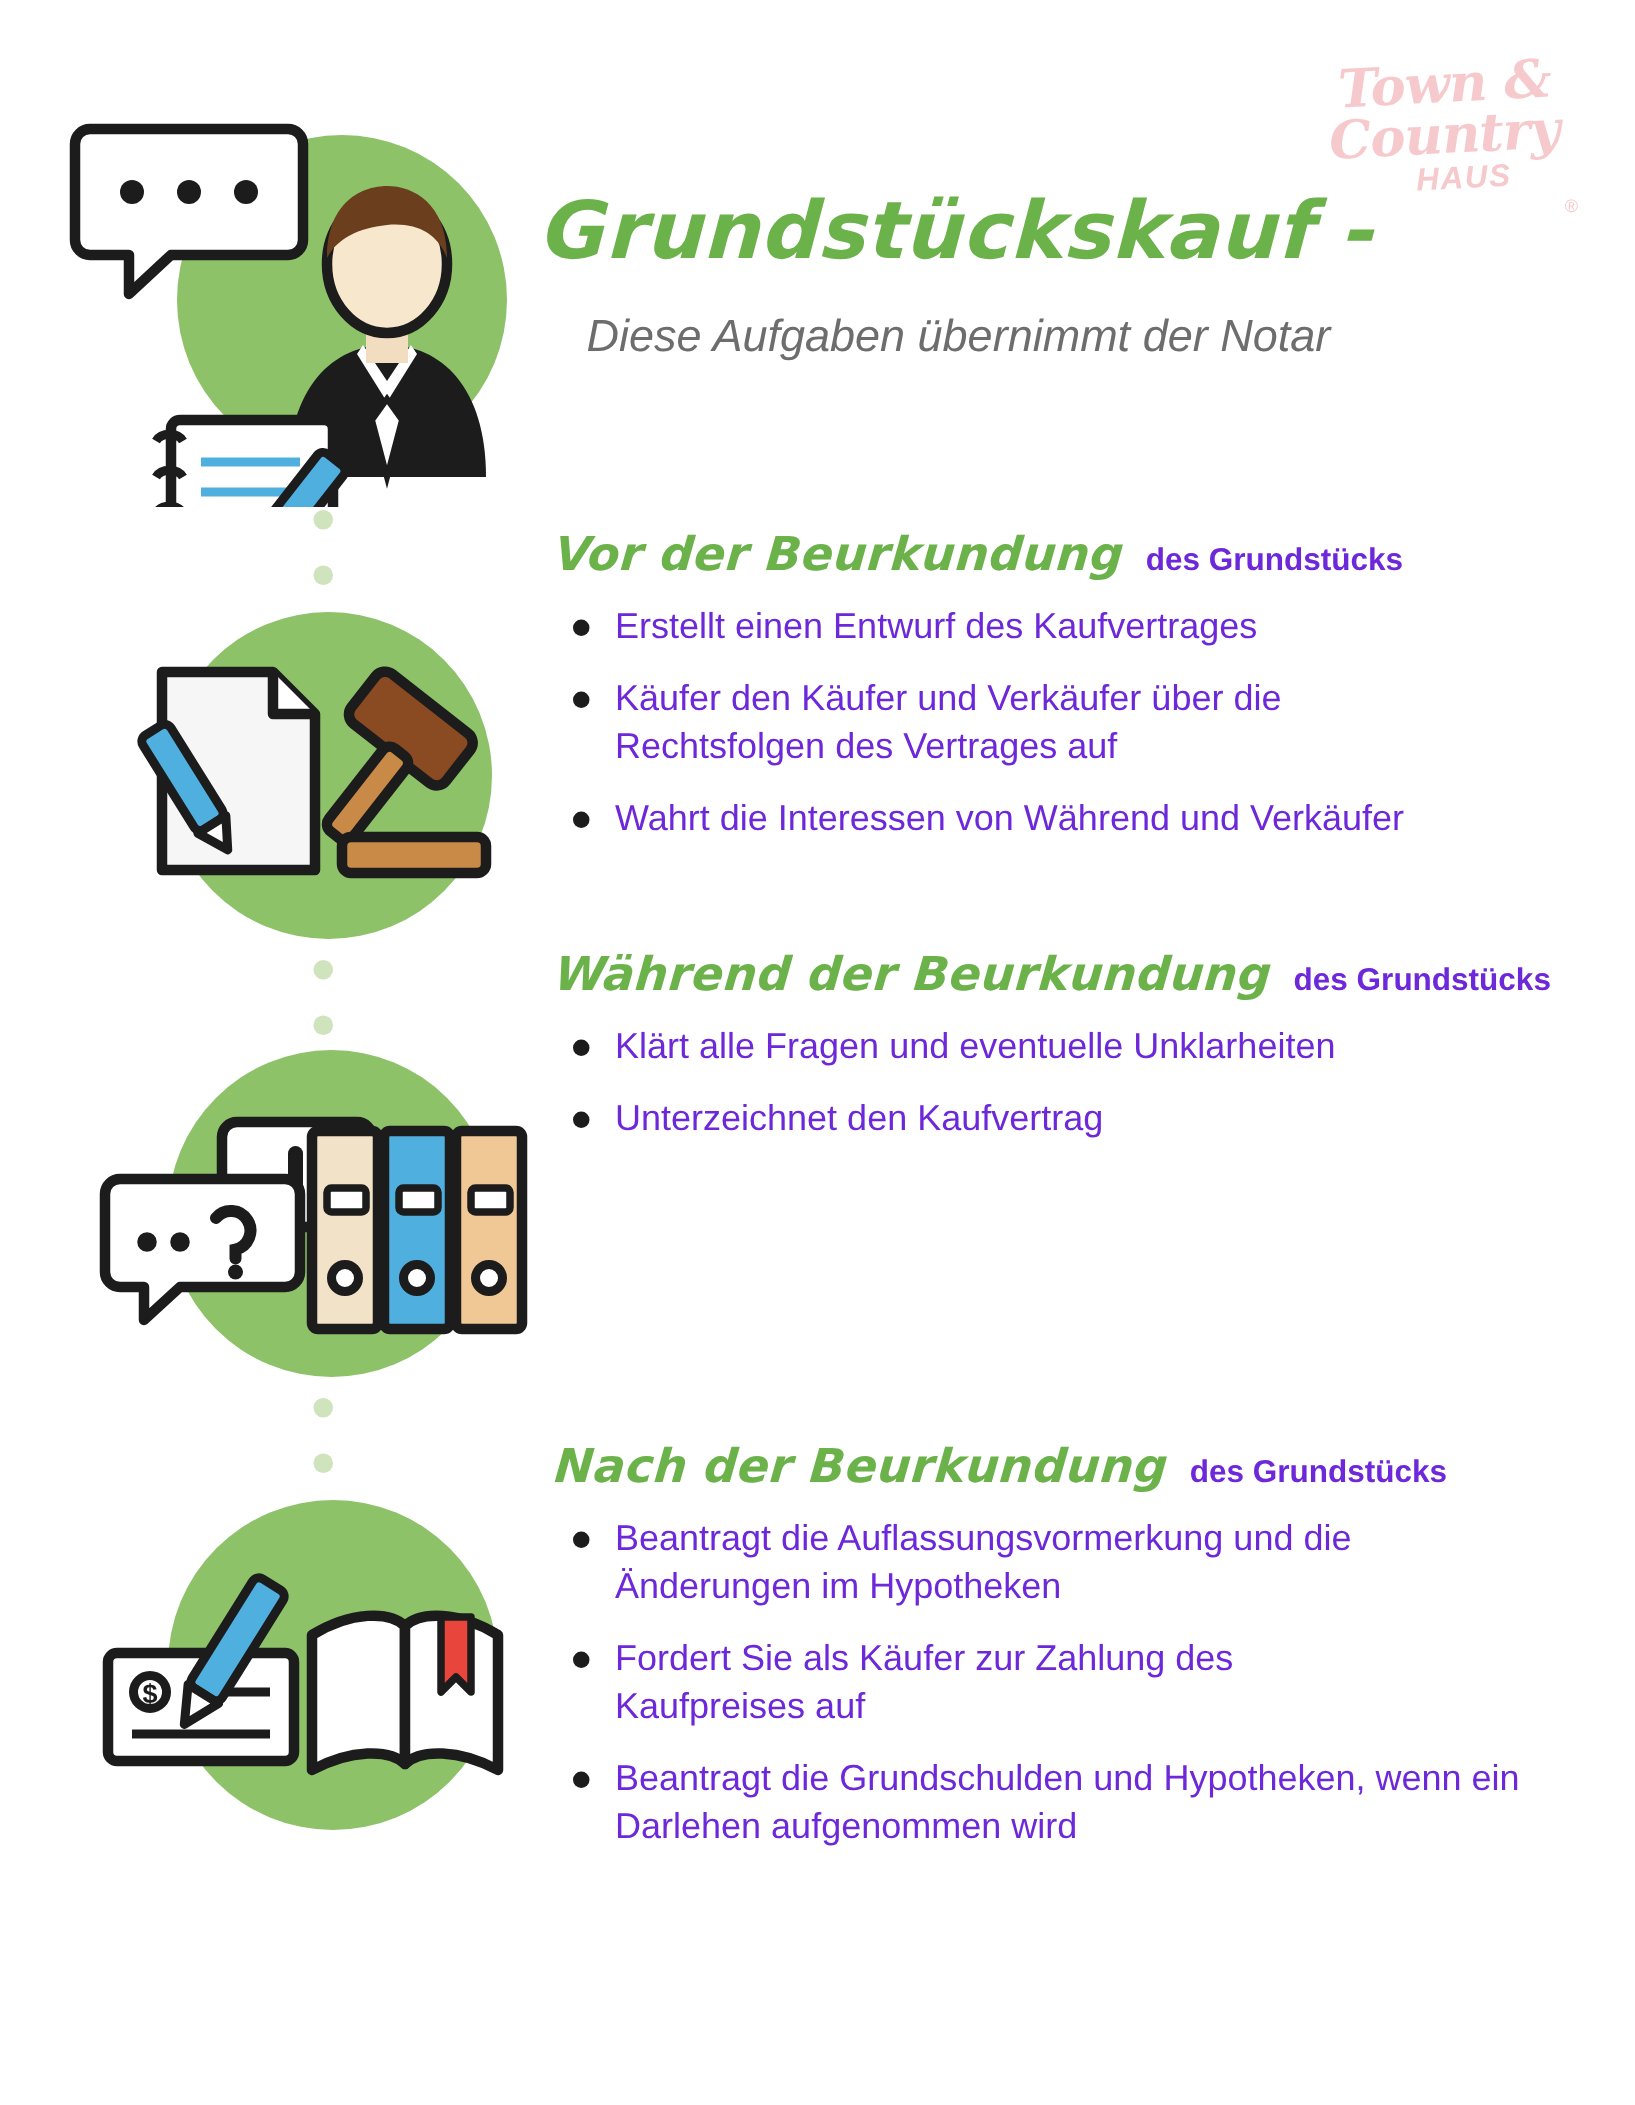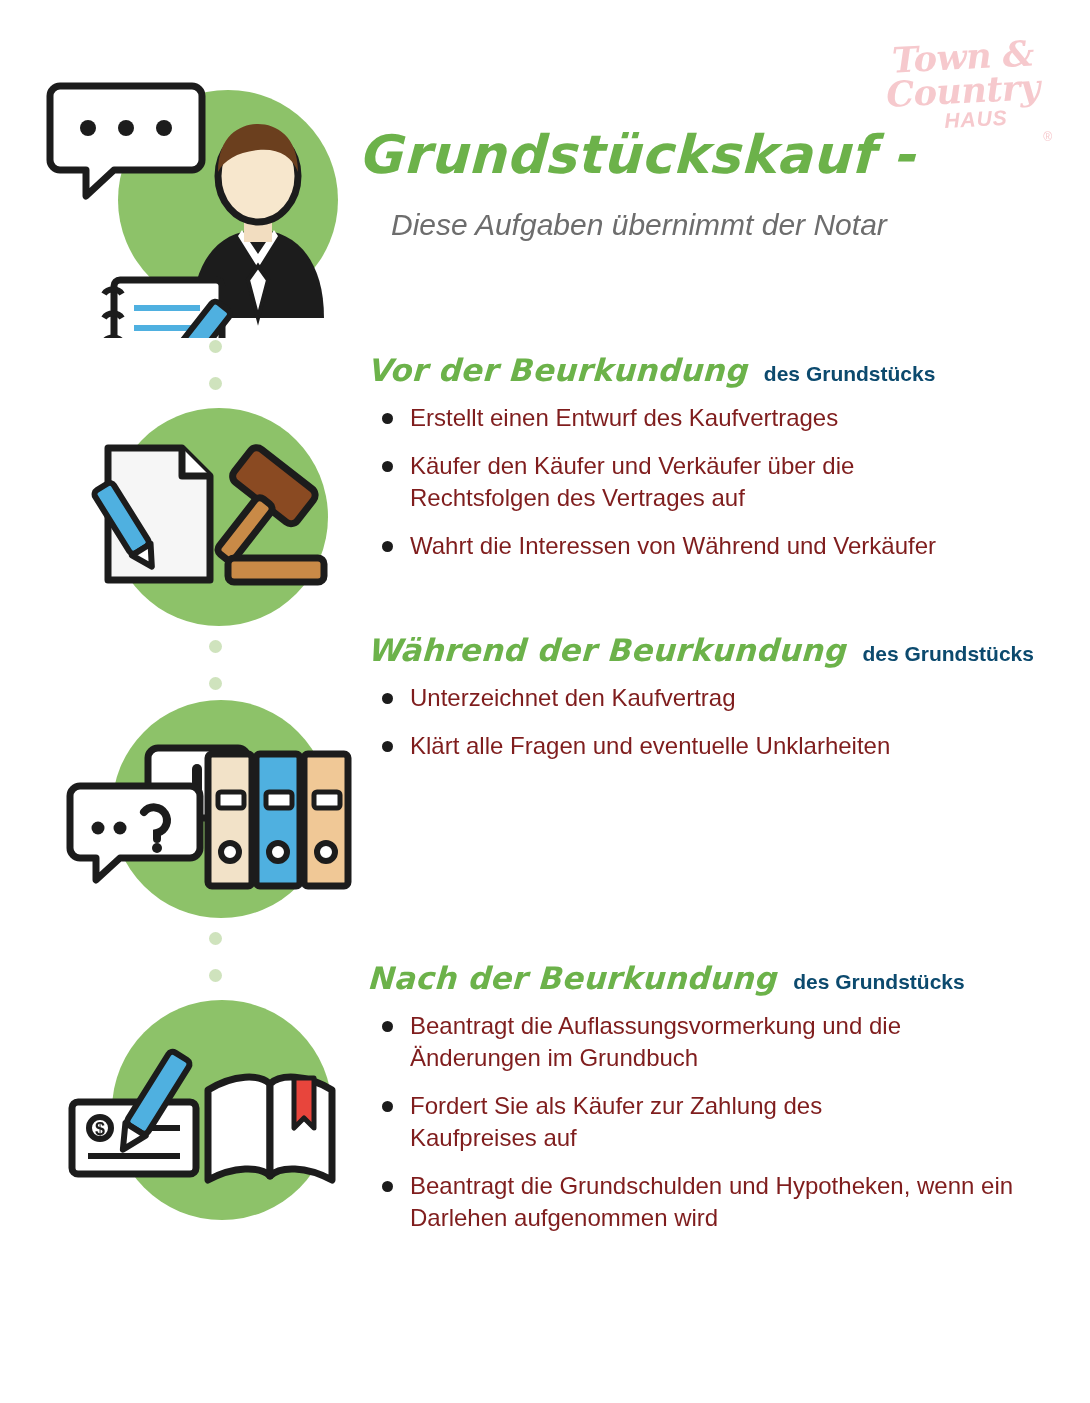--- a/index.html
+++ b/index.html
@@ -132,35 +132,35 @@
     font-size: 31px;
     color: #6cb24a;
     letter-spacing: 0.3px;
     transform: skewX(-5deg);
     display: inline-block;
   }
   .sec-head .h-sub {
     font-family: "Liberation Sans", sans-serif;
     font-weight: bold;
     font-size: 21px;
-    color: #0c4a6e;
+    color: #6d28d9;
     margin-left: 10px;
   }
   ul.bullets {
     list-style: none;
     margin: 0;
     padding: 0;
   }
   ul.bullets li {
     position: relative;
     padding-left: 40px;
     margin-bottom: 16px;
     font-size: 24px;
     line-height: 32px;
-    color: #7f1d1d;
+    color: #6d28d9;
   }
   ul.bullets li::before {
     content: "";
     position: absolute;
     left: 12px;
     top: 11px;
     width: 11px;
     height: 11px;
     border-radius: 50%;
     background: #1c1c1c;
@@ -317,28 +317,28 @@
     <li>Wahrt die Interessen von Während und Verkäufer</li>
   </ul>
 </div>
 
 <div class="section" style="top:632px;">
   <div class="sec-head">
     <span class="h-main">Während der Beurkundung</span>
     <span class="h-sub">des Grundstücks</span>
   </div>
   <ul class="bullets">
+    <li>Klärt alle Fragen und eventuelle Unklarheiten</li>
     <li>Unterzeichnet den Kaufvertrag</li>
-    <li>Klärt alle Fragen und eventuelle Unklarheiten</li>
   </ul>
 </div>
 
 <div class="section" style="top:960px;">
   <div class="sec-head">
     <span class="h-main">Nach der Beurkundung</span>
     <span class="h-sub">des Grundstücks</span>
   </div>
   <ul class="bullets">
-    <li style="width:610px;">Beantragt die Auflassungsvormerkung und die Änderungen im Grundbuch</li>
+    <li style="width:610px;">Beantragt die Auflassungsvormerkung und die Änderungen im Hypotheken</li>
     <li style="width:520px;">Fordert Sie als Käufer zur Zahlung des Kaufpreises auf</li>
     <li style="width:620px;">Beantragt die Grundschulden und Hypotheken, wenn ein Darlehen aufgenommen wird</li>
   </ul>
 </div>
 
 </body></html>

